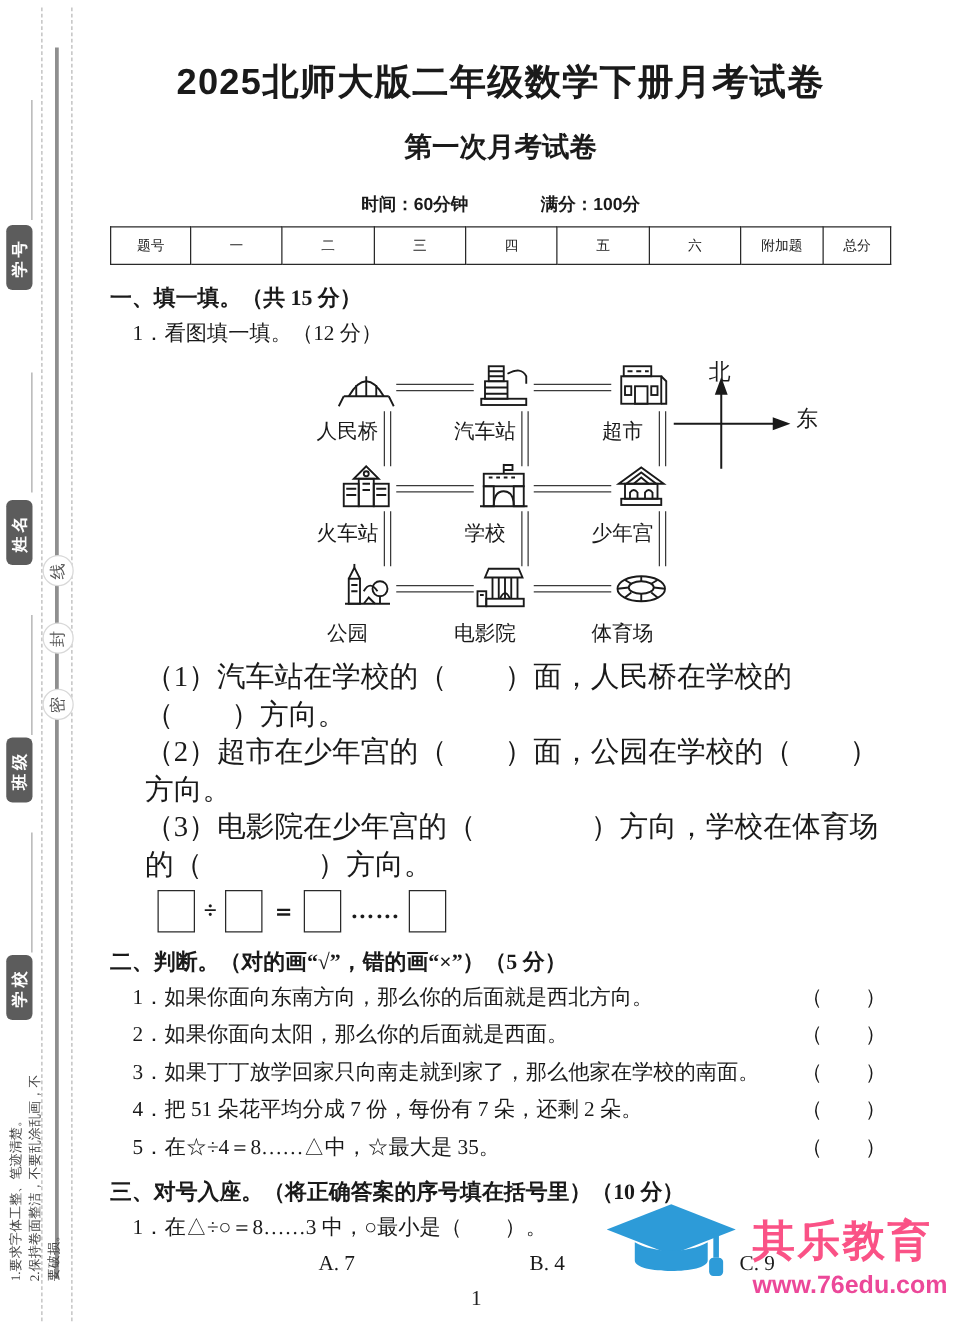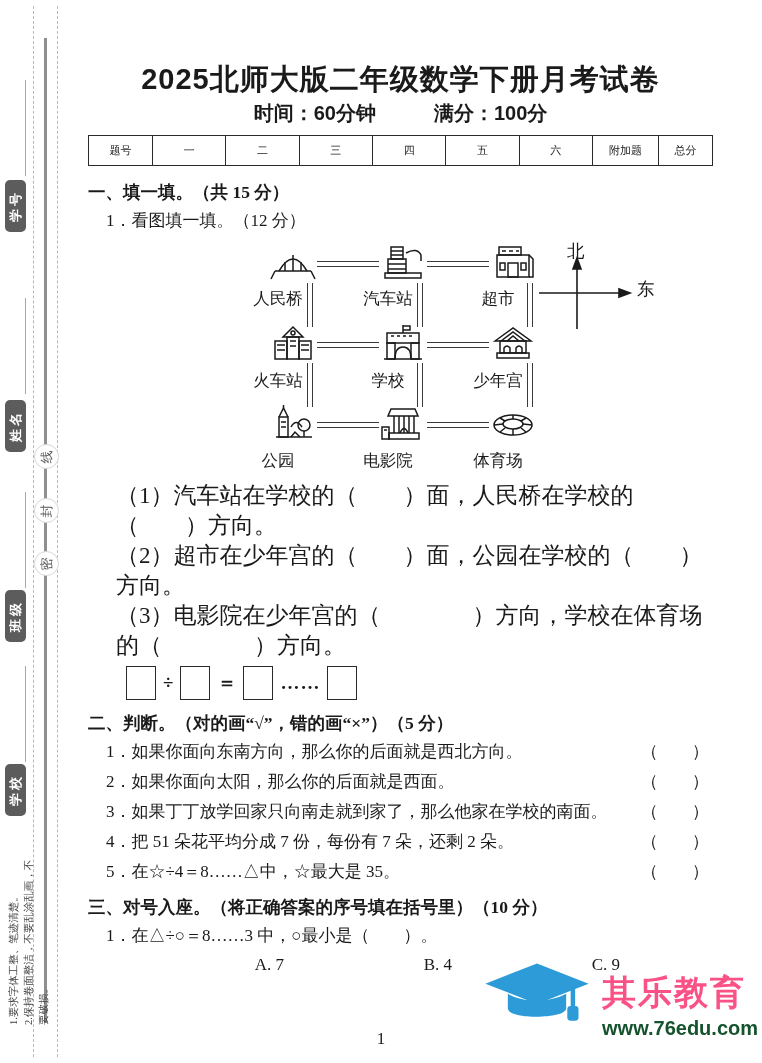--- a/index.html
+++ b/index.html
@@ -17,26 +17,26 @@
   .side-line{position:absolute;left:25px;width:1px;height:96px;background:#a8a8a8;}
   .seal-char{position:absolute;left:34px;width:23px;height:23px;background:#fff;
         border-radius:50%;border:1px solid #d8d8d8;display:flex;align-items:center;justify-content:center;}
   .seal-char span{transform:rotate(-90deg);font-size:13px;color:#555;}
   .side-notes{position:absolute;left:6px;top:855px;width:34px;height:170px;}
   .side-notes-inner{transform-origin:top left;transform:rotate(-90deg) translateX(-170px);
         width:170px;font-size:10.5px;line-height:15px;color:#444;white-space:normal;}
   
   .content{position:absolute;left:88px;top:0;width:625px;}
   .pre{white-space:pre-wrap;}
-  .main-title{margin-top:60px;text-align:center;font-family:"Liberation Sans",sans-serif;
+  .main-title{margin-top:46px;text-align:center;font-family:"Liberation Sans",sans-serif;
         font-weight:900;font-size:29px;letter-spacing:1px;}
   .sub-title{margin-top:17px;text-align:center;font-family:"Liberation Sans",sans-serif;
         font-weight:900;font-size:22px;}
-  .info-line{display:flex;justify-content:center;gap:58px;
-        font-family:"Liberation Sans",sans-serif;font-weight:bold;font-size:20px;}
+  .info-line{margin-top:22px;display:flex;justify-content:center;gap:58px;
+        font-family:"Liberation Sans",sans-serif;font-weight:bold;font-size:14px;}
   table.score{margin-top:8px;width:100%;border-collapse:collapse;table-layout:fixed;}
   table.score td{border:1.6px solid #2a2a2a;height:29px;text-align:center;
         font-size:11px;padding:0;}
   .sec-heading{margin-top:12px;font-size:17.5px;font-weight:bold;line-height:28px;}
   .q-line{margin-left:18px;font-size:17px;line-height:29px;}
   .sub-q{margin-left:28px;font-size:23px;line-height:30px;}
   
   .map{position:relative;width:470px;height:240px;margin:4px 0 2px 150px;}
   .place{position:absolute;width:100px;display:flex;flex-direction:column;align-items:center;}
   .place-icon{display:block;}
@@ -112,20 +112,21 @@
   <div class="side-notes">
     <div class="side-notes-inner">
       <div>1.要求字体工整、笔迹清楚。</div>
       <div>2.保持卷面整洁，不要乱涂乱画，不要破损。</div>
     </div>
   </div>
 
   <div class="content">
 
     <div class="main-title">2025北师大版二年级数学下册月考试卷</div>
+    <div class="sub-title">第一次月考试卷</div>
 
     <div class="info-line">
       <span>时间：60分钟</span>
       <span>满分：100分</span>
     </div>
 
     <table class="score">
       <colgroup>
         <col style="width:64px">
           <col>
@@ -356,17 +357,17 @@
 
   <div class="logo">
     <svg viewBox="0 0 100 82" width="118" height="92">
       <polygon points="50,4 96,22 50,40 4,22" fill="#2d9bd8"></polygon>
       <path d="M24 31 v13 c0 10 52 10 52 0 v-13 c-14 8 -38 8 -52 0 z" fill="#2d9bd8"></path>
       <path d="M82 25 v17" stroke="#2d9bd8" stroke-width="4" fill="none"></path>
       <rect x="77" y="42" width="10" height="13" rx="3" fill="#2d9bd8"></rect>
     </svg>
     <div class="logo-texts">
       <span class="logo-name" style="color:#fa5286;">其乐教育</span>
-      <span class="logo-url" style="color:#14532d;">www.76edu.com</span>
+      <span class="logo-url" style="color:#ec4899;">www.76edu.com</span>
     </div>
   </div>
 
 </div>
 
 </body></html>

